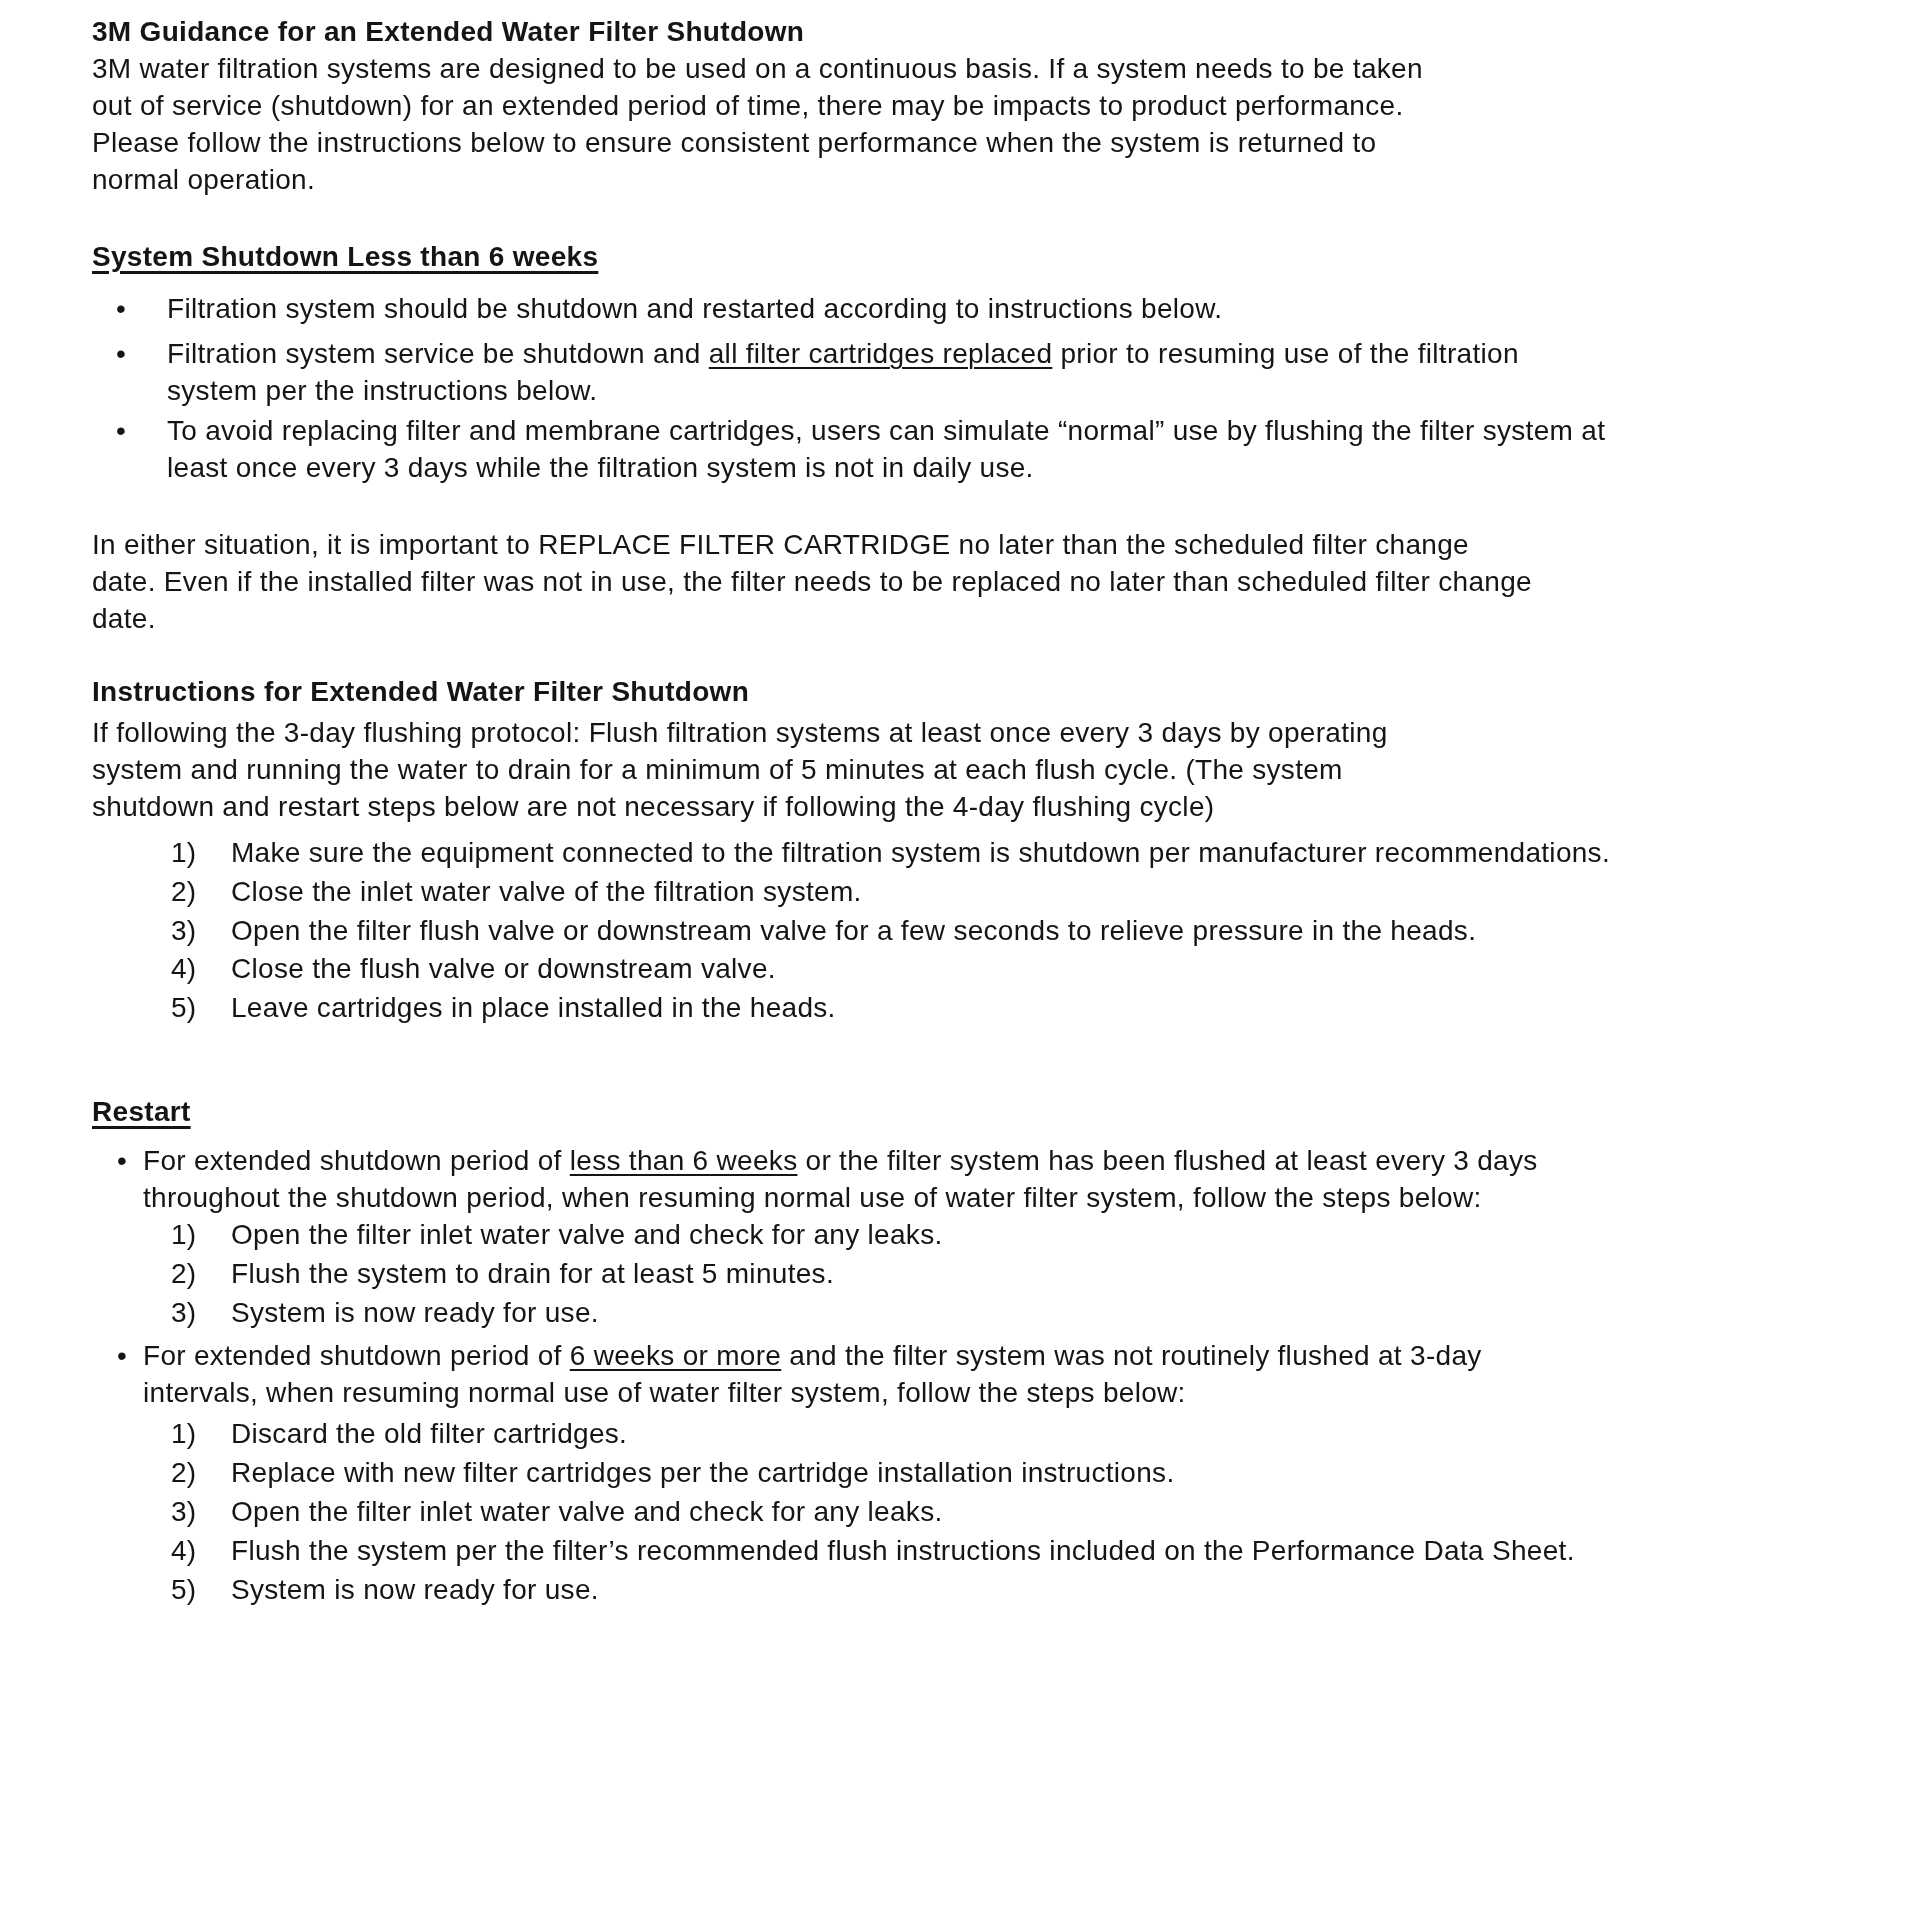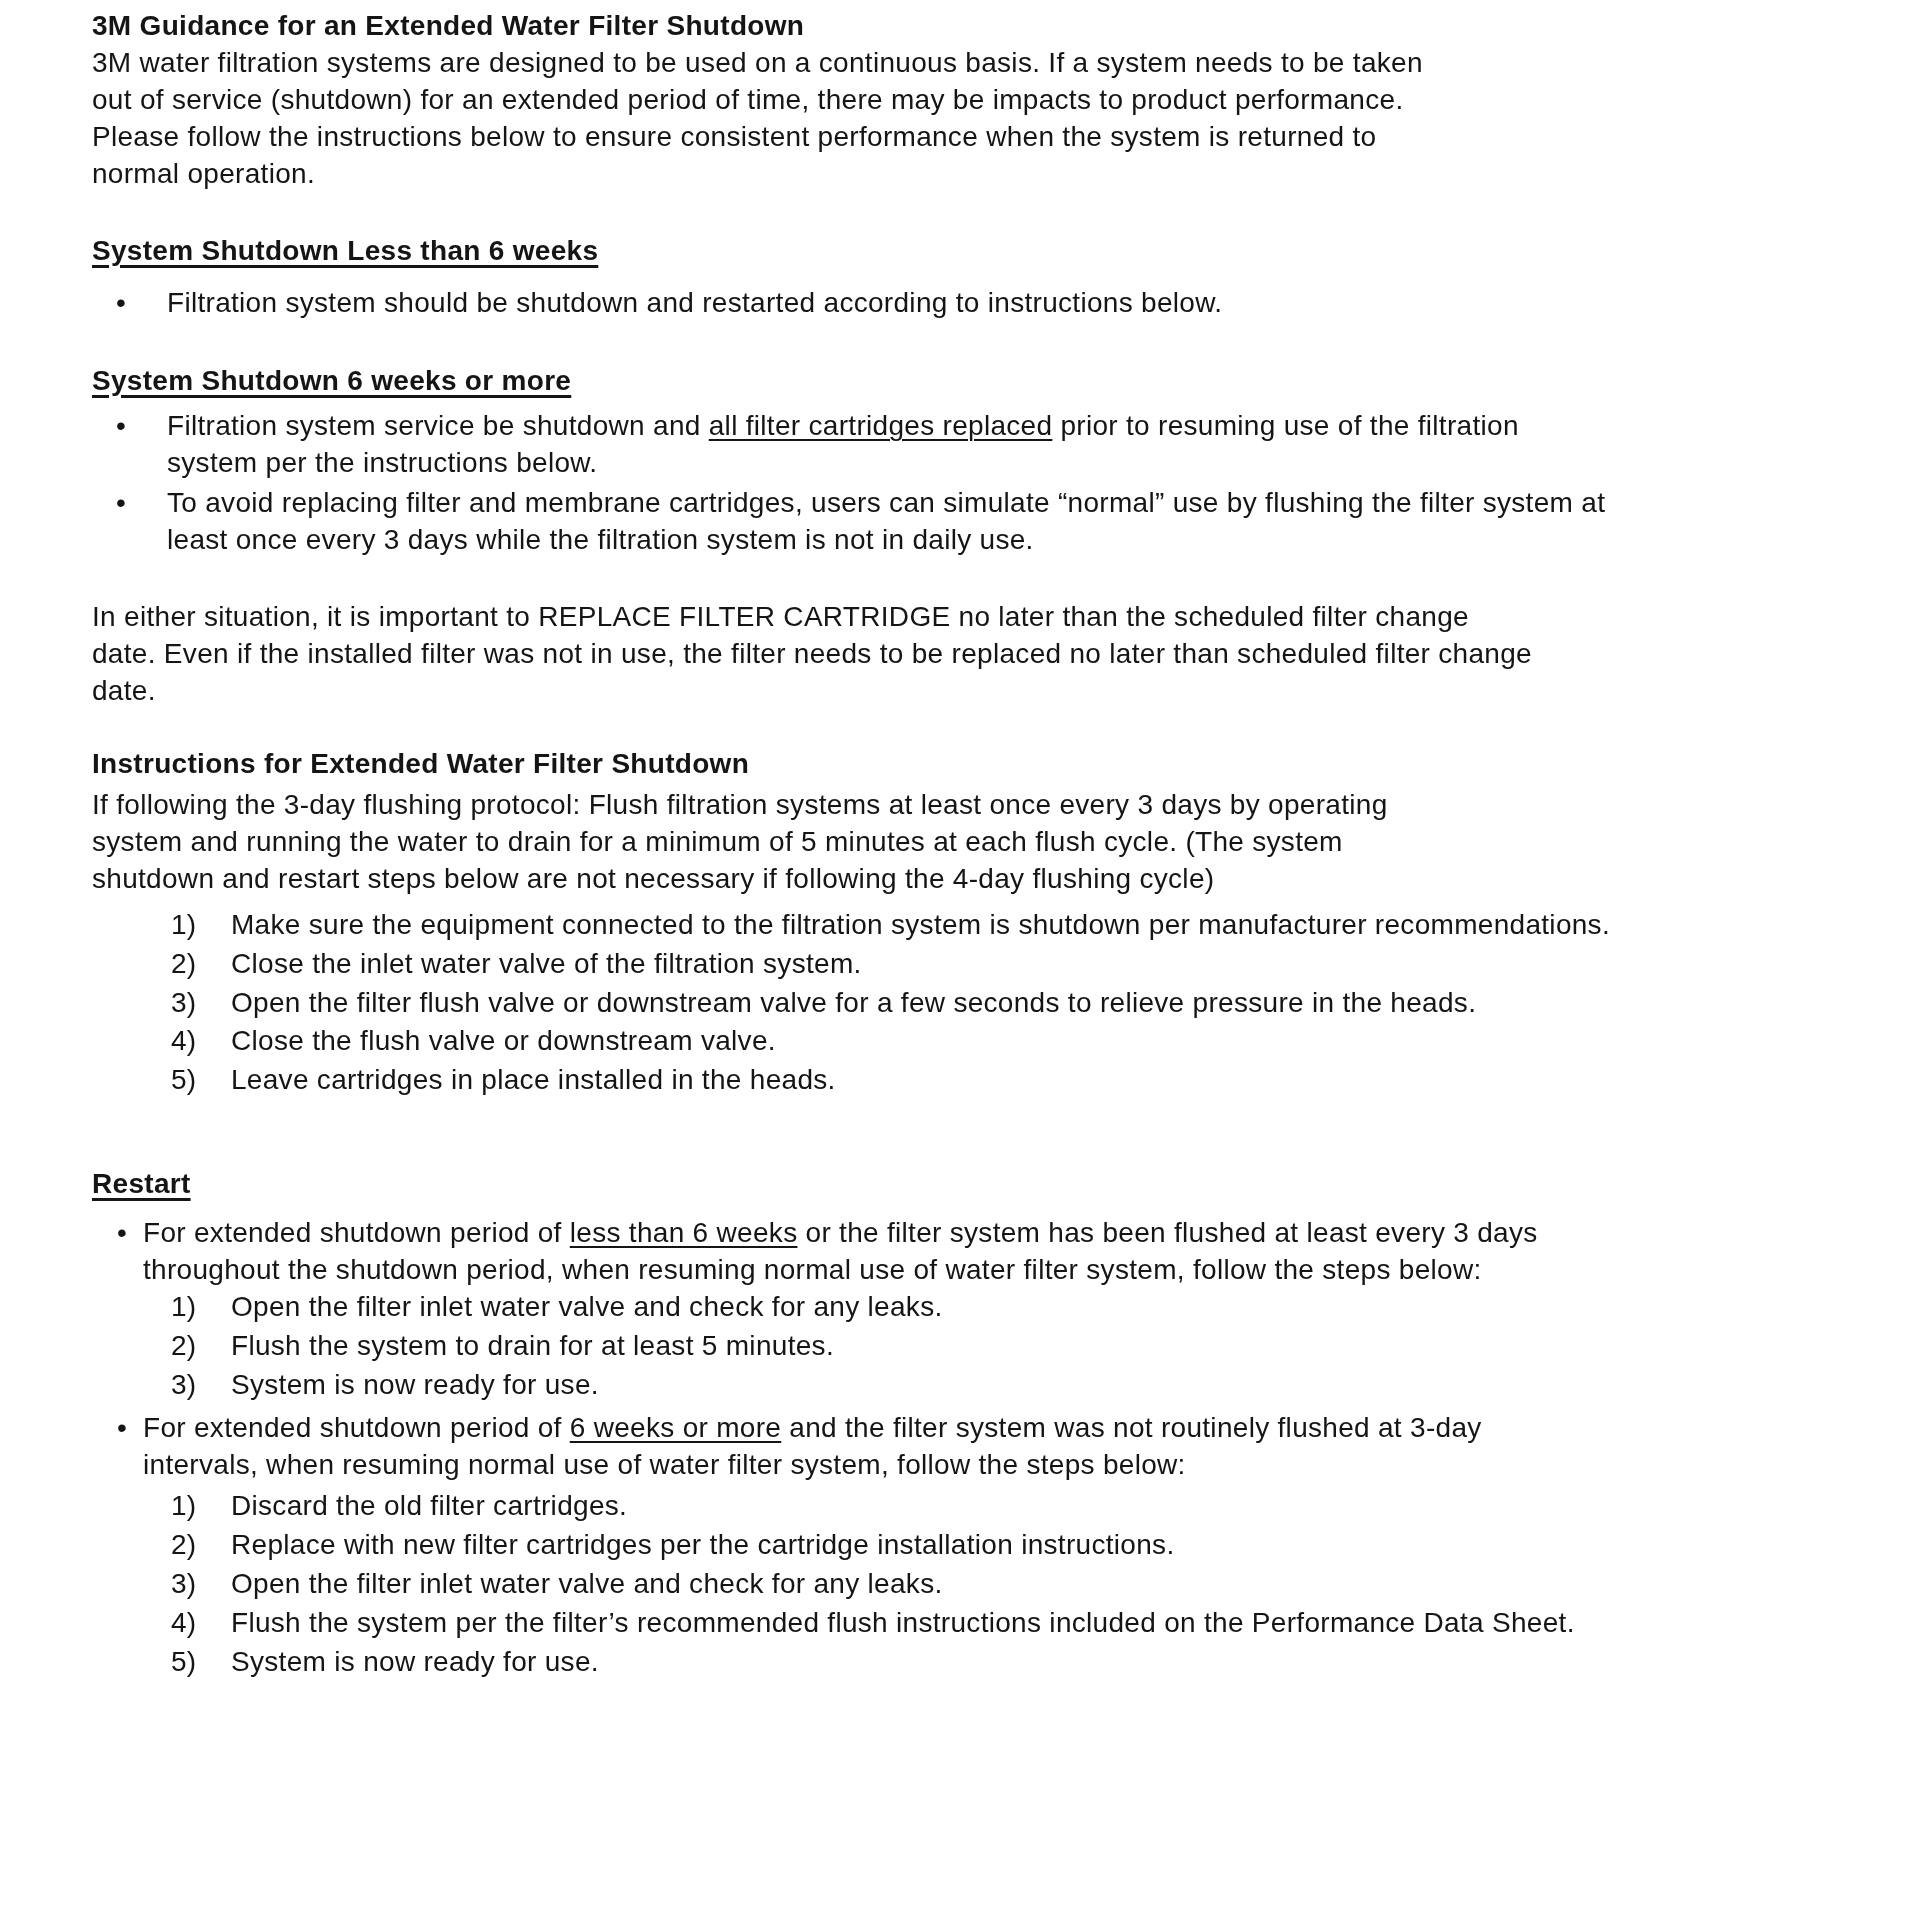--- a/index.html
+++ b/index.html
@@ -6,21 +6,21 @@
   body {
     width: 1919px;
     height: 1929px;
     color: #151515;
     font-family: "Liberation Sans", "DejaVu Sans", sans-serif;
     font-size: 28px;
     line-height: 37px;
     letter-spacing: 0.3px;
     overflow: hidden;
   }
-  .page { padding: 7px 146px 0 92px; }
+  .page { padding: 13px 146px 0 92px; }
 
   .doc-title { font-weight: 700; }
 
   .para { white-space: pre-line; }
 
   .hblock { }
   .hline {
     font-weight: 700;
     text-decoration: underline;
     text-decoration-thickness: 2.9px;
@@ -79,23 +79,20 @@
 
   <div class="hblock mt-h1">
     <span class="hline">System Shutdown Less than 6 weeks</span>
   </div>
 
   <div class="row bul1 mt-b1">
     <span class="mk">•</span>
     <span class="txt">Filtration system should be shutdown and restarted according to instructions below.</span>
   </div>
 
-  <div class="hblock mt-h2">
-    <span class="hline">System Shutdown 6 weeks or more</span>
-  </div>
 
   <div class="row bul1 mt-b2a">
     <span class="mk">•</span>
     <span class="txt"><span>Filtration system service be shutdown and </span><span class="u">all filter cartridges replaced</span><span> prior to resuming use of the filtration
 system per the instructions below.</span></span>
   </div>
 
   <div class="row bul1 mt-b2b">
     <span class="mk">•</span>
     <span class="txt">To avoid replacing filter and membrane cartridges, users can simulate “normal” use by flushing the filter system at

